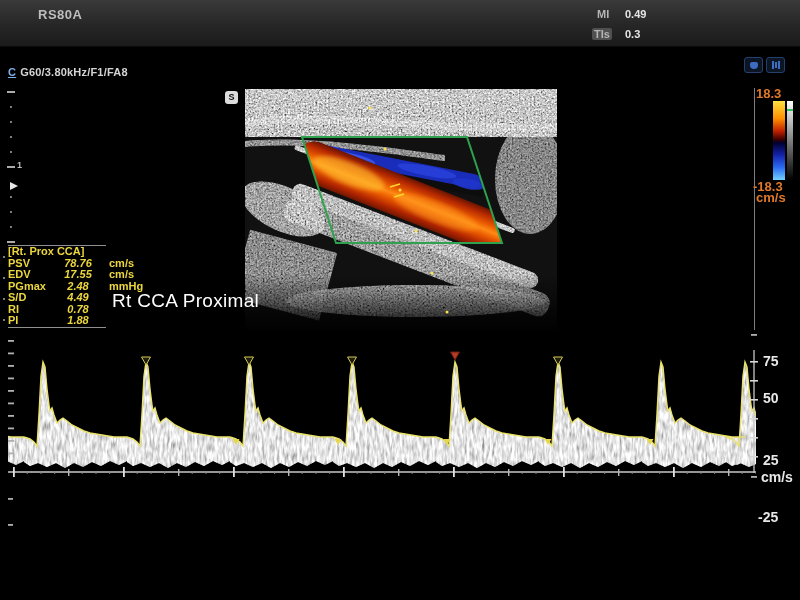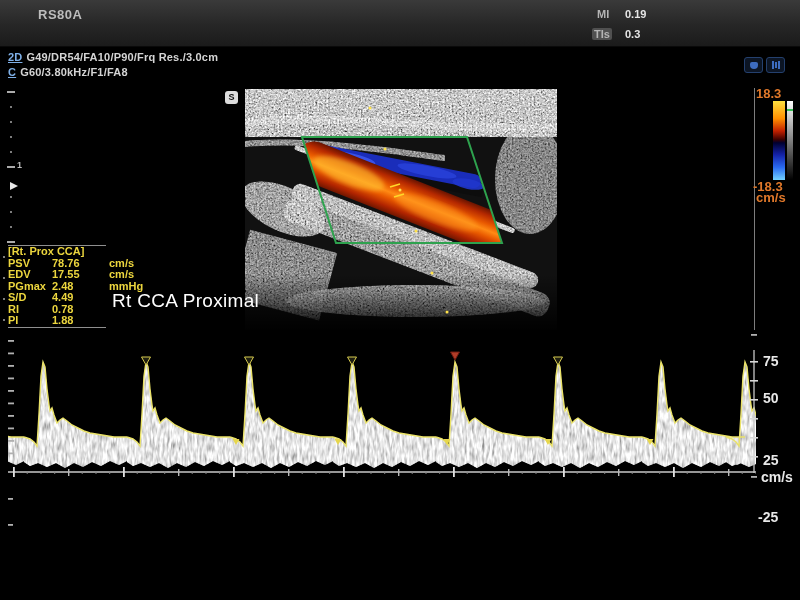--- a/index.html
+++ b/index.html
@@ -32,43 +32,40 @@
          border-left:8px solid #e8e8e8;}
   
   .sbadge{width:13px;height:13px;background:#dcdcdc;border-radius:3px;color:#111;
           font-size:9px;font-weight:bold;text-align:center;line-height:13px;}
   
   .cslab{font-size:13px;font-weight:bold;color:#e0782a;line-height:11px;}
   
   #meas{left:8px;top:245px;width:150px;color:#ecd63e;font-size:11px;font-weight:bold;line-height:11.5px;}
   .mline{height:1px;background:#8f8f8f;width:98px;}
   .mrow{display:grid;grid-template-columns:44px 52px auto;}
-  .mrow .v{text-align:left;}
+  .mrow .v{text-align:center;font-style:italic;}
   .mrow .u{padding-left:5px;}
   
   .annot{font-size:19px;color:#ffffff;letter-spacing:.3px;}
   
   .axlab{font-size:14px;font-weight:bold;color:#e8e8e8;line-height:11px;}
   .divline{width:1px;background:#c0c0c0;opacity:.65;}
 </style>
 </head>
 <body>
 
 <div id="screen">
 
   <div class="abs" id="topbar"></div>
   <div class="abs model">RS80A</div>
   <span class="abs acu-lab" style="left:597px;top:8px;">MI</span>
-  <span class="abs acu-val" style="left:625px;top:8px;">0.19</span>
+  <span class="abs acu-val" style="left:625px;top:8px;">0.49</span>
   <span class="abs acu-lab tis-box" style="left:592px;top:28px;">TIs</span>
   <span class="abs acu-val" style="left:625px;top:28px;">0.3</span>
 
-  <div class="abs prow" style="left:8px;top:51px;">
-    <span class="mletter">2D</span><span>G49/DR54/FA10/P90/Frq Res./3.0cm</span>
-  </div>
   <div class="abs prow" style="left:8px;top:66px;">
     <span class="mletter">C</span><span>G60/3.80kHz/F1/FA8</span>
   </div>
 
   <div class="abs ticon" style="left:744px;top:57px;">
       <div class="blob"></div>
     </div>
   <div class="abs ticon" style="left:766px;top:57px;">
       <div class="bar"></div>
       <div class="bar" style="height:6px"></div>

